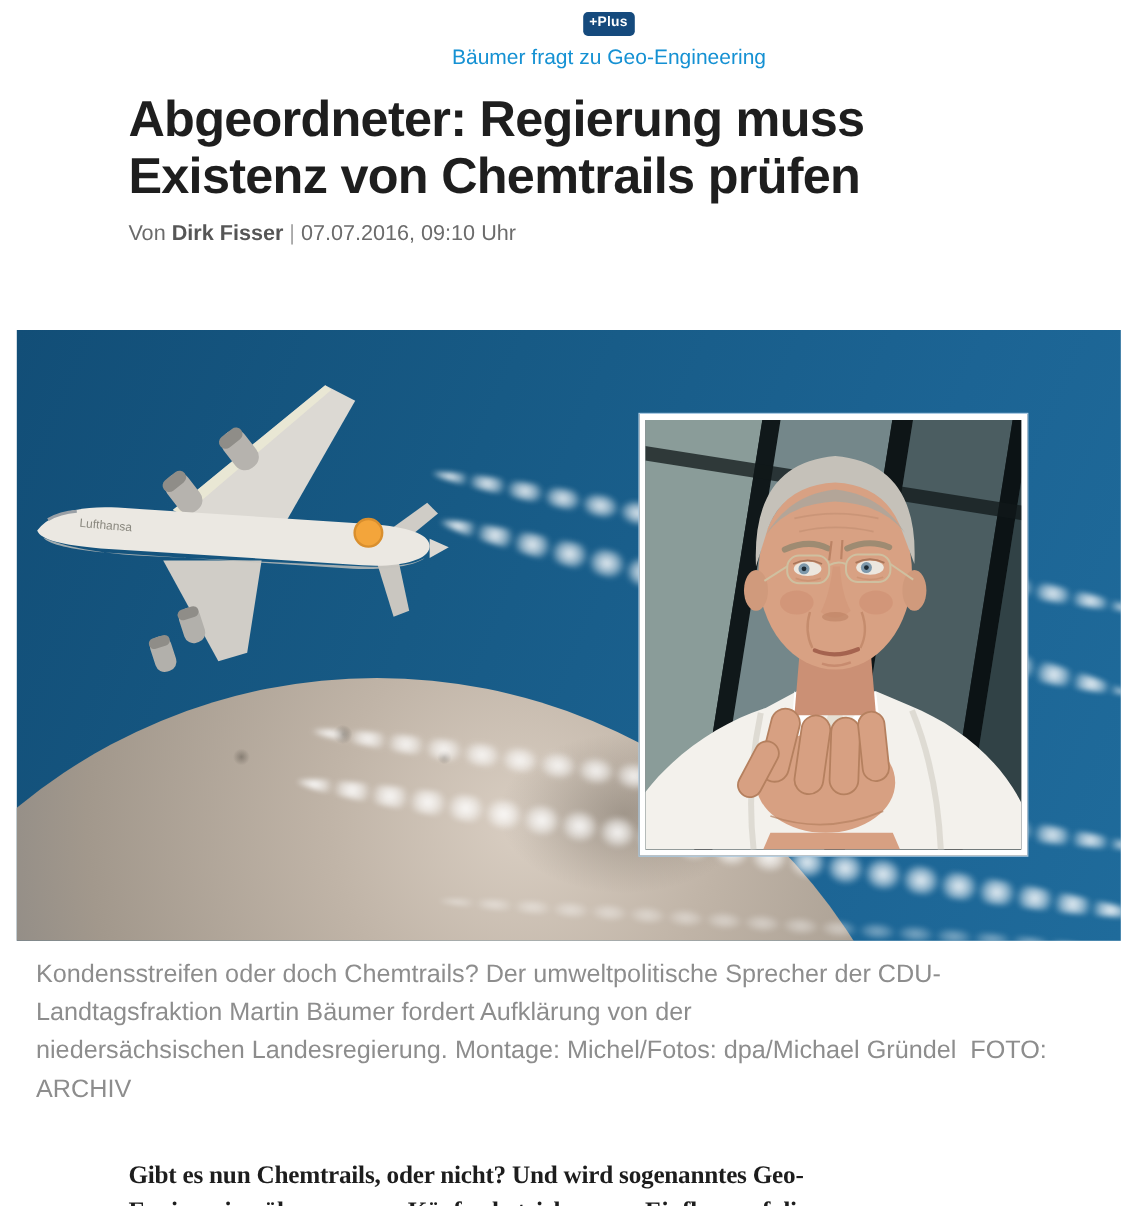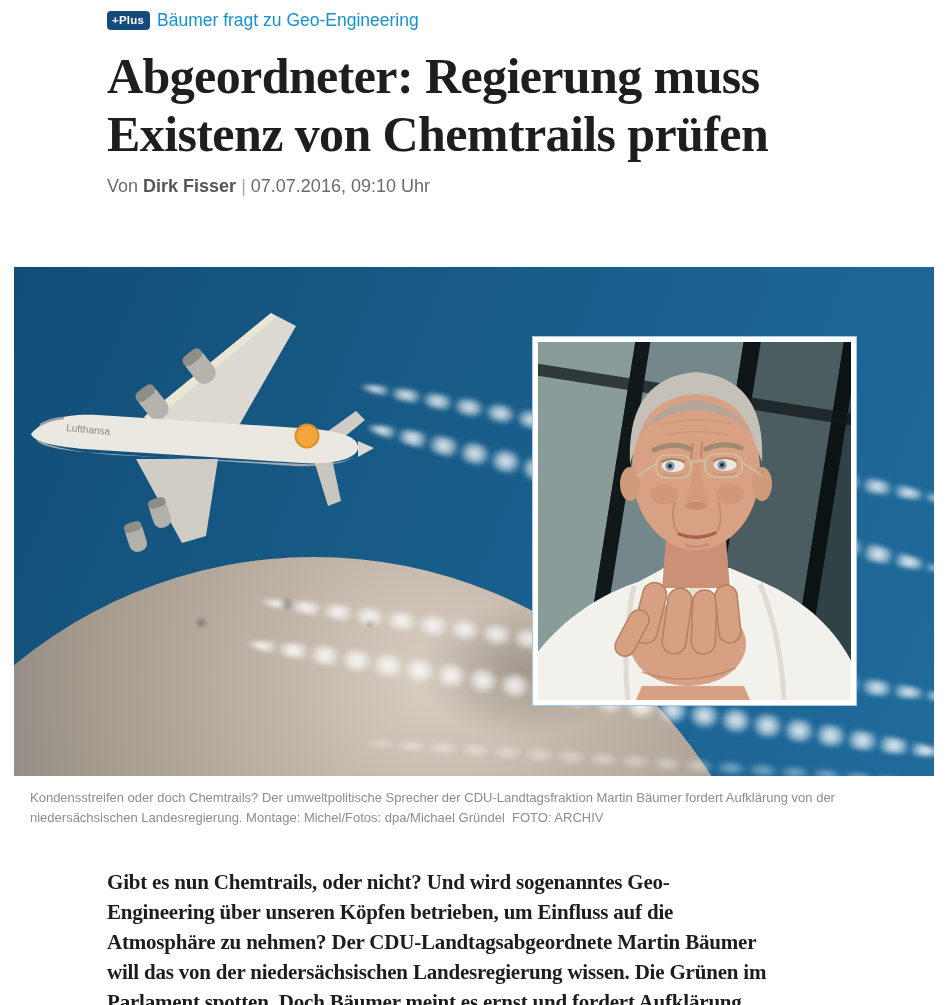--- a/index.html
+++ b/index.html
@@ -7,39 +7,39 @@
     width: 948px; height: 1005px;
     background: #ffffff;
     font-family: "Liberation Sans", sans-serif;
     overflow: hidden;
   }
   .page { position: relative; width: 948px; height: 1005px; background:#fff; }
 
   
   .kicker-row {
     margin: 10px 40px 0 107px;
-    display: flex; align-items: center; gap: 7px;
+    display: flex; align-items: center; gap: 7px; flex-direction: column;
   }
   .plus-badge {
     background: #154a7d; color: #ffffff;
     font-size: 11.5px; font-weight: bold; line-height: 1;
     padding: 4px 6px 4px 5px; border-radius: 4px;
     letter-spacing: 0.2px;
   }
   .kicker-text {
     color: #1591d3; font-size: 17.5px; font-weight: normal;
     text-decoration: none; cursor: pointer;
   }
 
   
   .headline {
     margin: 17px 40px 0 107px;
-    font-family: Liberation Serif, serif;
+    font-family: Liberation Sans, sans-serif;
     font-weight: bold;
-    font-size: 50px; line-height: 1.15;
+    font-size: 42px; line-height: 1.15;
     letter-spacing: -0.6px;
     color: #1e1e1e;
     white-space: pre-line;
   }
 
   
   .byline {
     margin: 13px 40px 0 107px;
     font-size: 18px; color: #6b6b6b;
   }
@@ -89,21 +89,21 @@
     width: 313px; height: 358px;
     border: 5px solid #ffffff;
     box-shadow: 0 0 0 1px #a9c9e2;
     background: #202b2e;
   }
   .portrait svg { display: block; }
 
   
   .caption {
     margin: 12px 30px 0 16px;
-    font-size: 13px; line-height: 1.53;
+    font-size: 21px; line-height: 1.53;
     color: #8d8d8d;
     white-space: pre-wrap;
   }
 
   
   .lead {
     margin: 39px 20px 0 107px;
     width: 830px;
     font-family: "Liberation Serif", serif;
     font-weight: bold;

